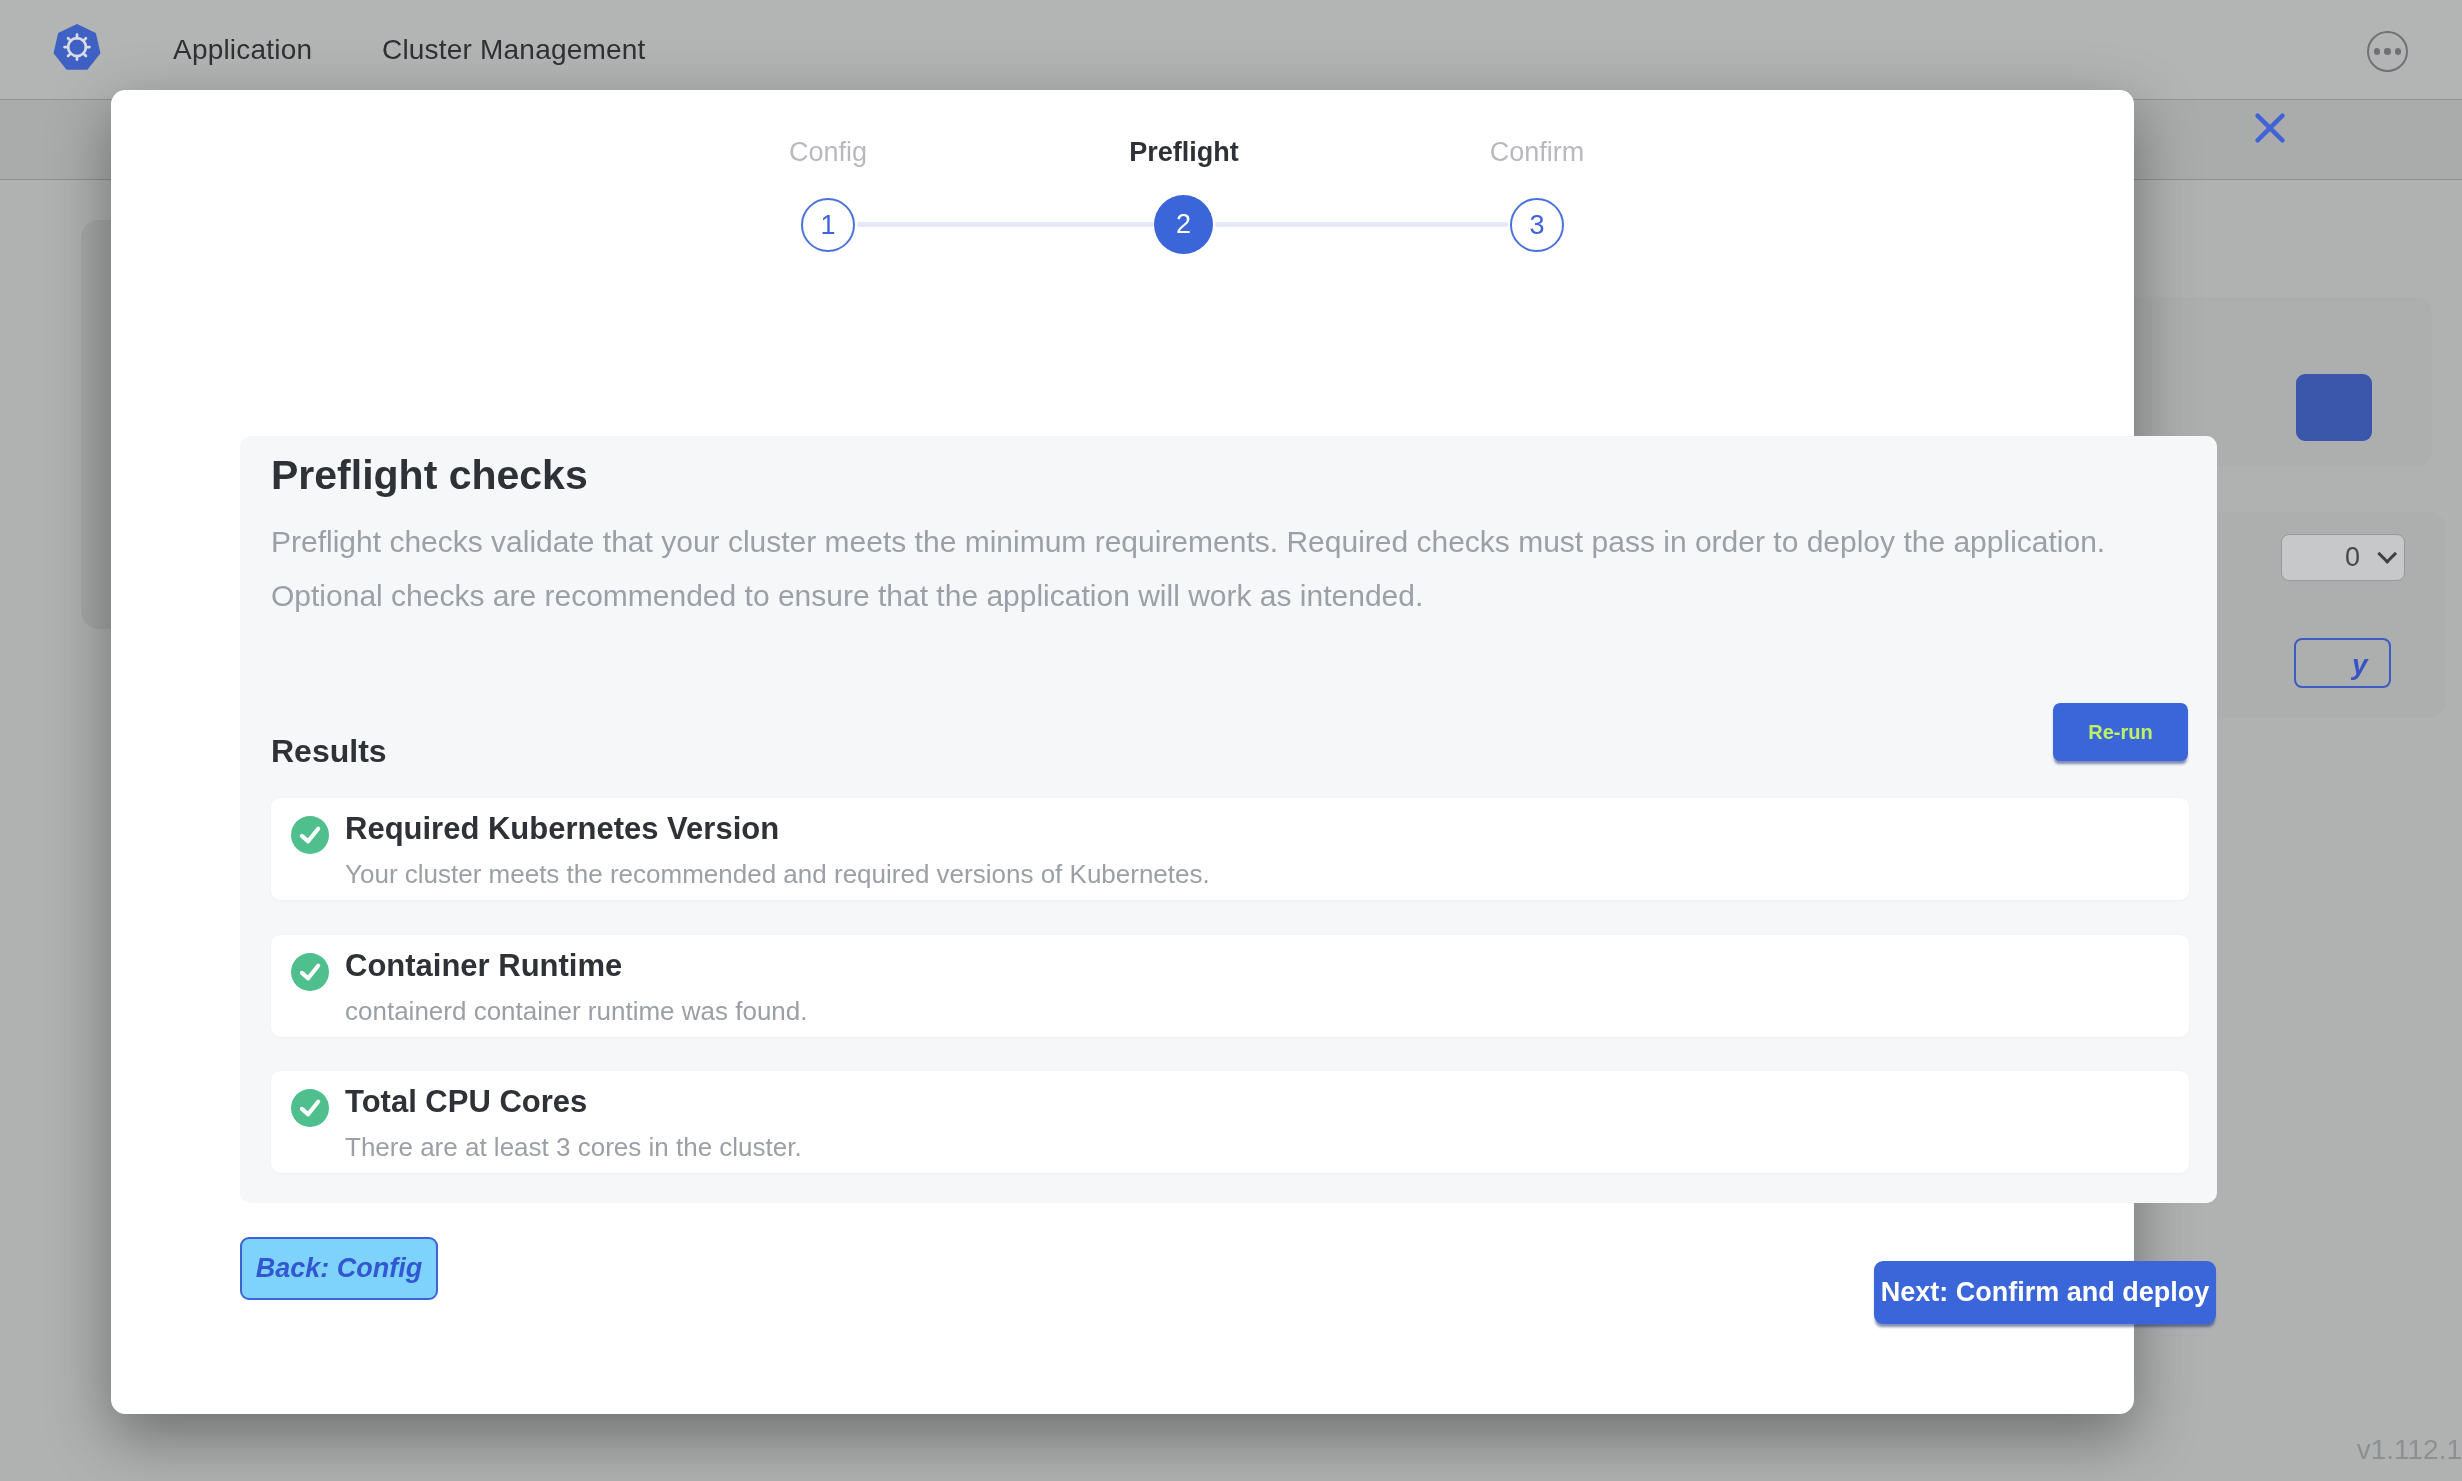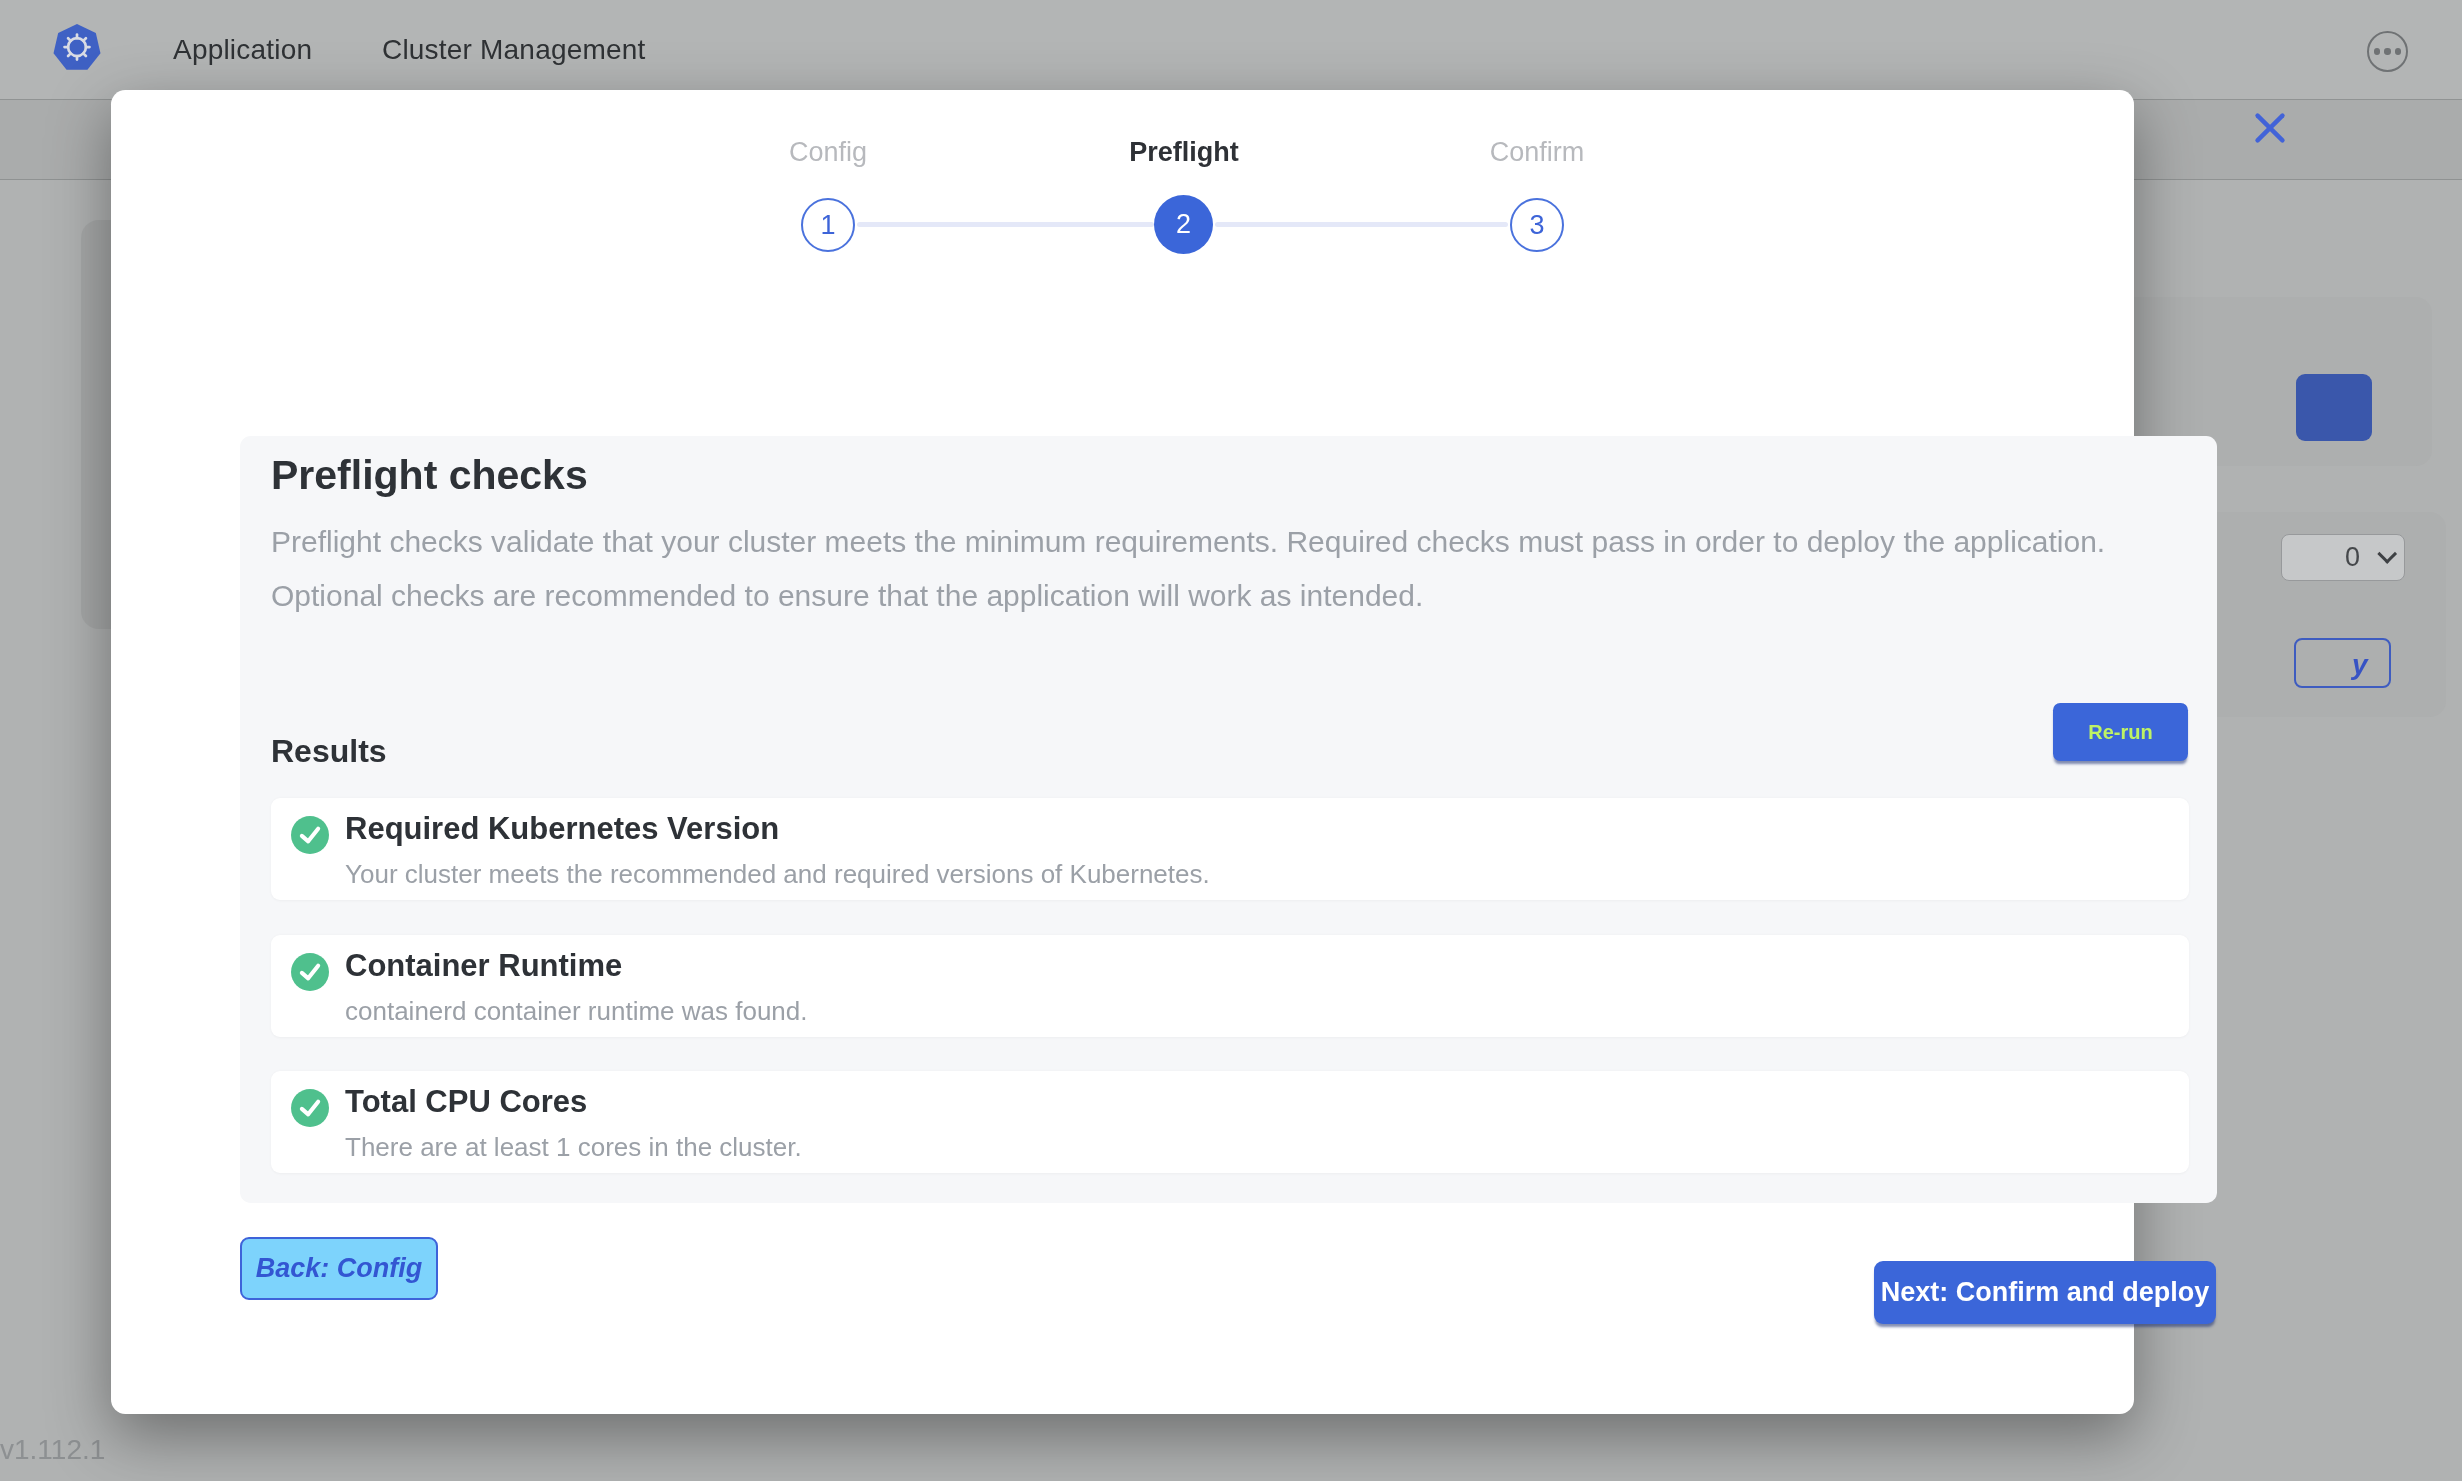--- a/index.html
+++ b/index.html
@@ -34,21 +34,21 @@
   .bg-select { position:absolute; left:2281px; top:534px; width:124px; height:47px;
                background:#c6c8c9; border:1.8px solid #97999b; border-radius:8px;
                display:flex; align-items:center; font-size:27px; color:#45484b; }
   .bg-select .val { margin-left:63px; }
   .bg-select .chev { width:14.4px; height:14.4px; border-right:3.6px solid #3e4144; border-bottom:3.6px solid #3e4144;
                      transform:rotate(45deg); margin-left:20px; margin-top:-7.2px; }
   .bg-outline-frag { position:absolute; left:2294px; top:638px; width:97px; height:50px;
                      border:2.7px solid #3e5cc0; border-radius:8px; background:transparent;
                      font-size:28px; font-weight:bold; font-style:italic; color:#3753c4; }
   .bg-outline-frag span { position:absolute; left:56px; top:9px; }
-  .footer-version { position:absolute; left:0; top:1434px; width:2462px; text-align:left;
+  .footer-version { position:absolute; left:0; top:1434px; width:2462px; text-align:right;
                     font-size:28px; color:#8d9092; }
   
   .modal { position:absolute; left:111px; top:90px; width:2023px; height:1324px;
            background:#ffffff; border-radius:14.4px; box-shadow:0 21.6px 63px rgba(0,0,0,.38); }
   .close-btn { position:absolute; left:2130px; top:9px; width:58px; height:58px;
                background:none; border:none; cursor:pointer; }
   .close-btn svg { position:absolute; left:12.6px; top:12.6px; }
   
   .step-label { position:absolute; top:47px; transform:translateX(-50%); font-size:27px; color:#b7b9bd; }
   .step-label.active { color:#2e3136; font-weight:600; }
@@ -175,21 +175,21 @@
         <div class="check-desc">containerd container runtime was found.</div>
       </div>
 
       <div class="check-card c2">
         <div class="check-icon">
           <svg width="38" height="38" viewBox="0 0 42 42">
             <polyline points="12,22 19,28 30,14" fill="none" stroke="#fff" stroke-width="4.5" stroke-linecap="round" stroke-linejoin="round"></polyline>
           </svg>
         </div>
         <div class="check-title">Total CPU Cores</div>
-        <div class="check-desc">There are at least 1 cores in the cluster.</div>
+        <div class="check-desc">There are at least 3 cores in the cluster.</div>
       </div>
     </div>
 
     <button class="back-btn">Back: Config</button>
     <button class="next-btn">Next: Confirm and deploy</button>
   </div>
 </div>
 
 
 </body></html>

